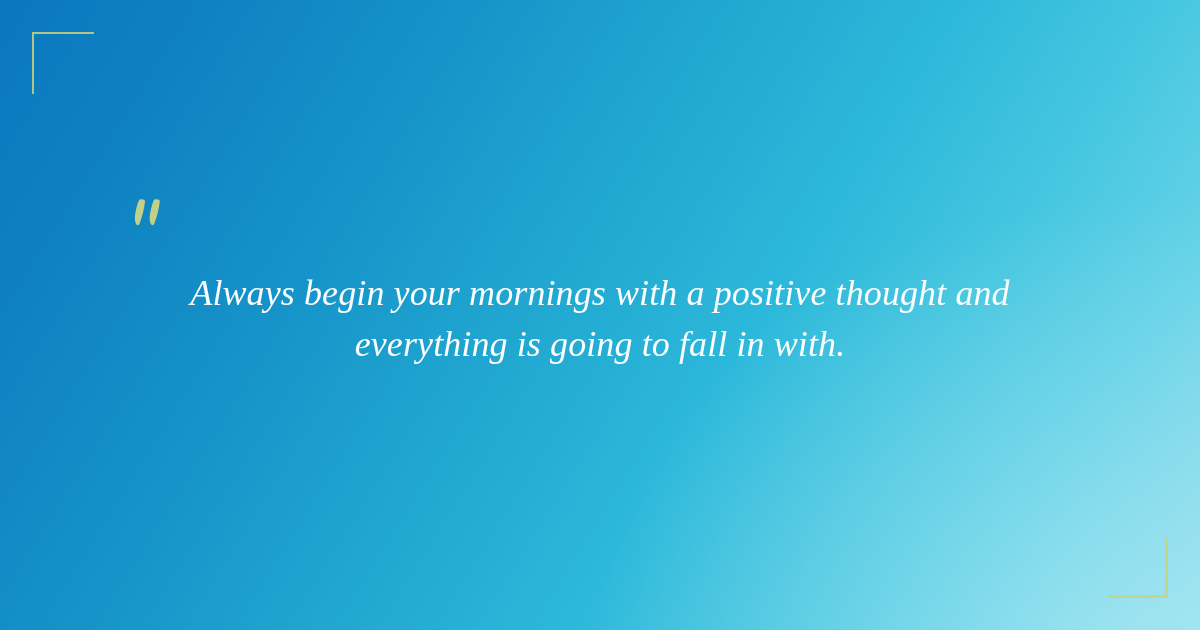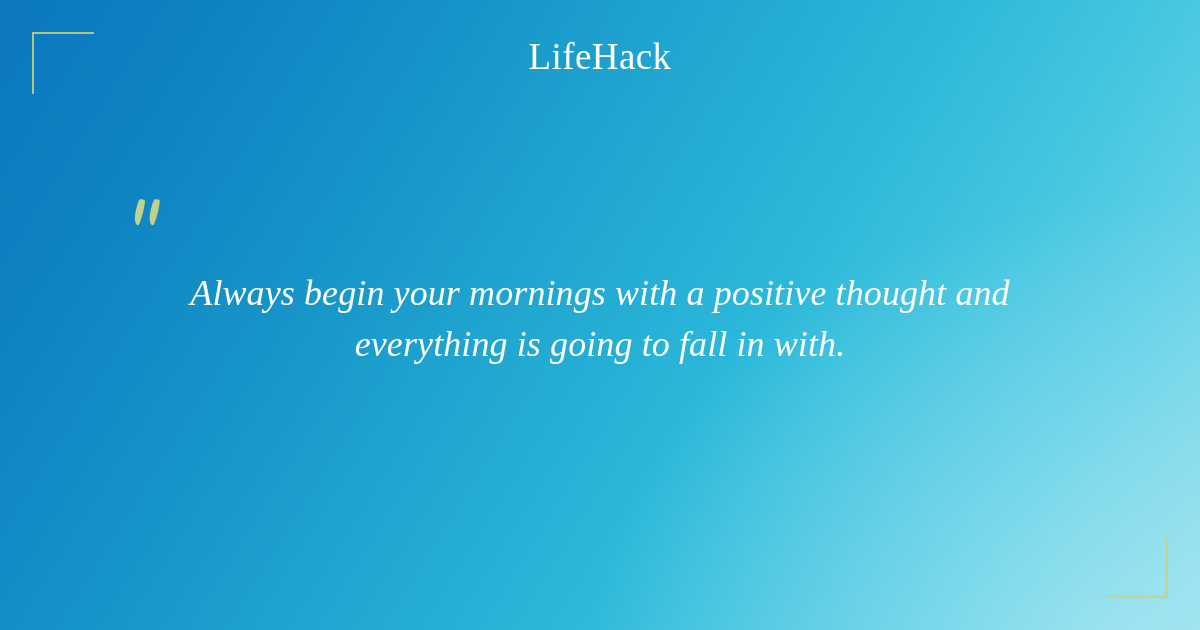--- a/index.html
+++ b/index.html
@@ -121,23 +121,20 @@
 </head>
 <body>
 
 <div id="card">
 
   <div id="bloom"></div>
 
   <div class="bracket" id="bracket-top-left"></div>
   <div class="bracket" id="bracket-bottom-right"></div>
 
-  <div id="brand">
-    <span id="brand-text">LifeHack</span>
-  </div>
 
   <div id="quote-mark">
     <svg width="60" height="50" viewBox="0 0 60 50" aria-hidden="true">
       <path d="M12.6 3.2 C15.2 3.0 17.2 3.6 17.0 5.4 C16.3 12.0 14.3 20.6 11.6 27.4 C11.0 28.9 10.0 29.6 9.2 29.1 C8.1 28.4 7.2 26.6 7.0 24.2 C6.6 19.0 8.4 10.4 10.6 5.2 C11.0 4.0 11.7 3.3 12.6 3.2 Z" fill="#c3d188"></path>
       <path d="M27.4 3.2 C30.0 3.0 32.0 3.6 31.8 5.4 C31.1 12.0 29.1 20.6 26.4 27.4 C25.8 28.9 24.8 29.6 24.0 29.1 C22.9 28.4 22.0 26.6 21.8 24.2 C21.4 19.0 23.2 10.4 25.4 5.2 C25.8 4.0 26.5 3.3 27.4 3.2 Z" fill="#c3d188"></path>
     </svg>
   </div>
 
   <div id="quote-block">
     <div class="quote-line">Always begin your mornings with a positive thought and</div>

